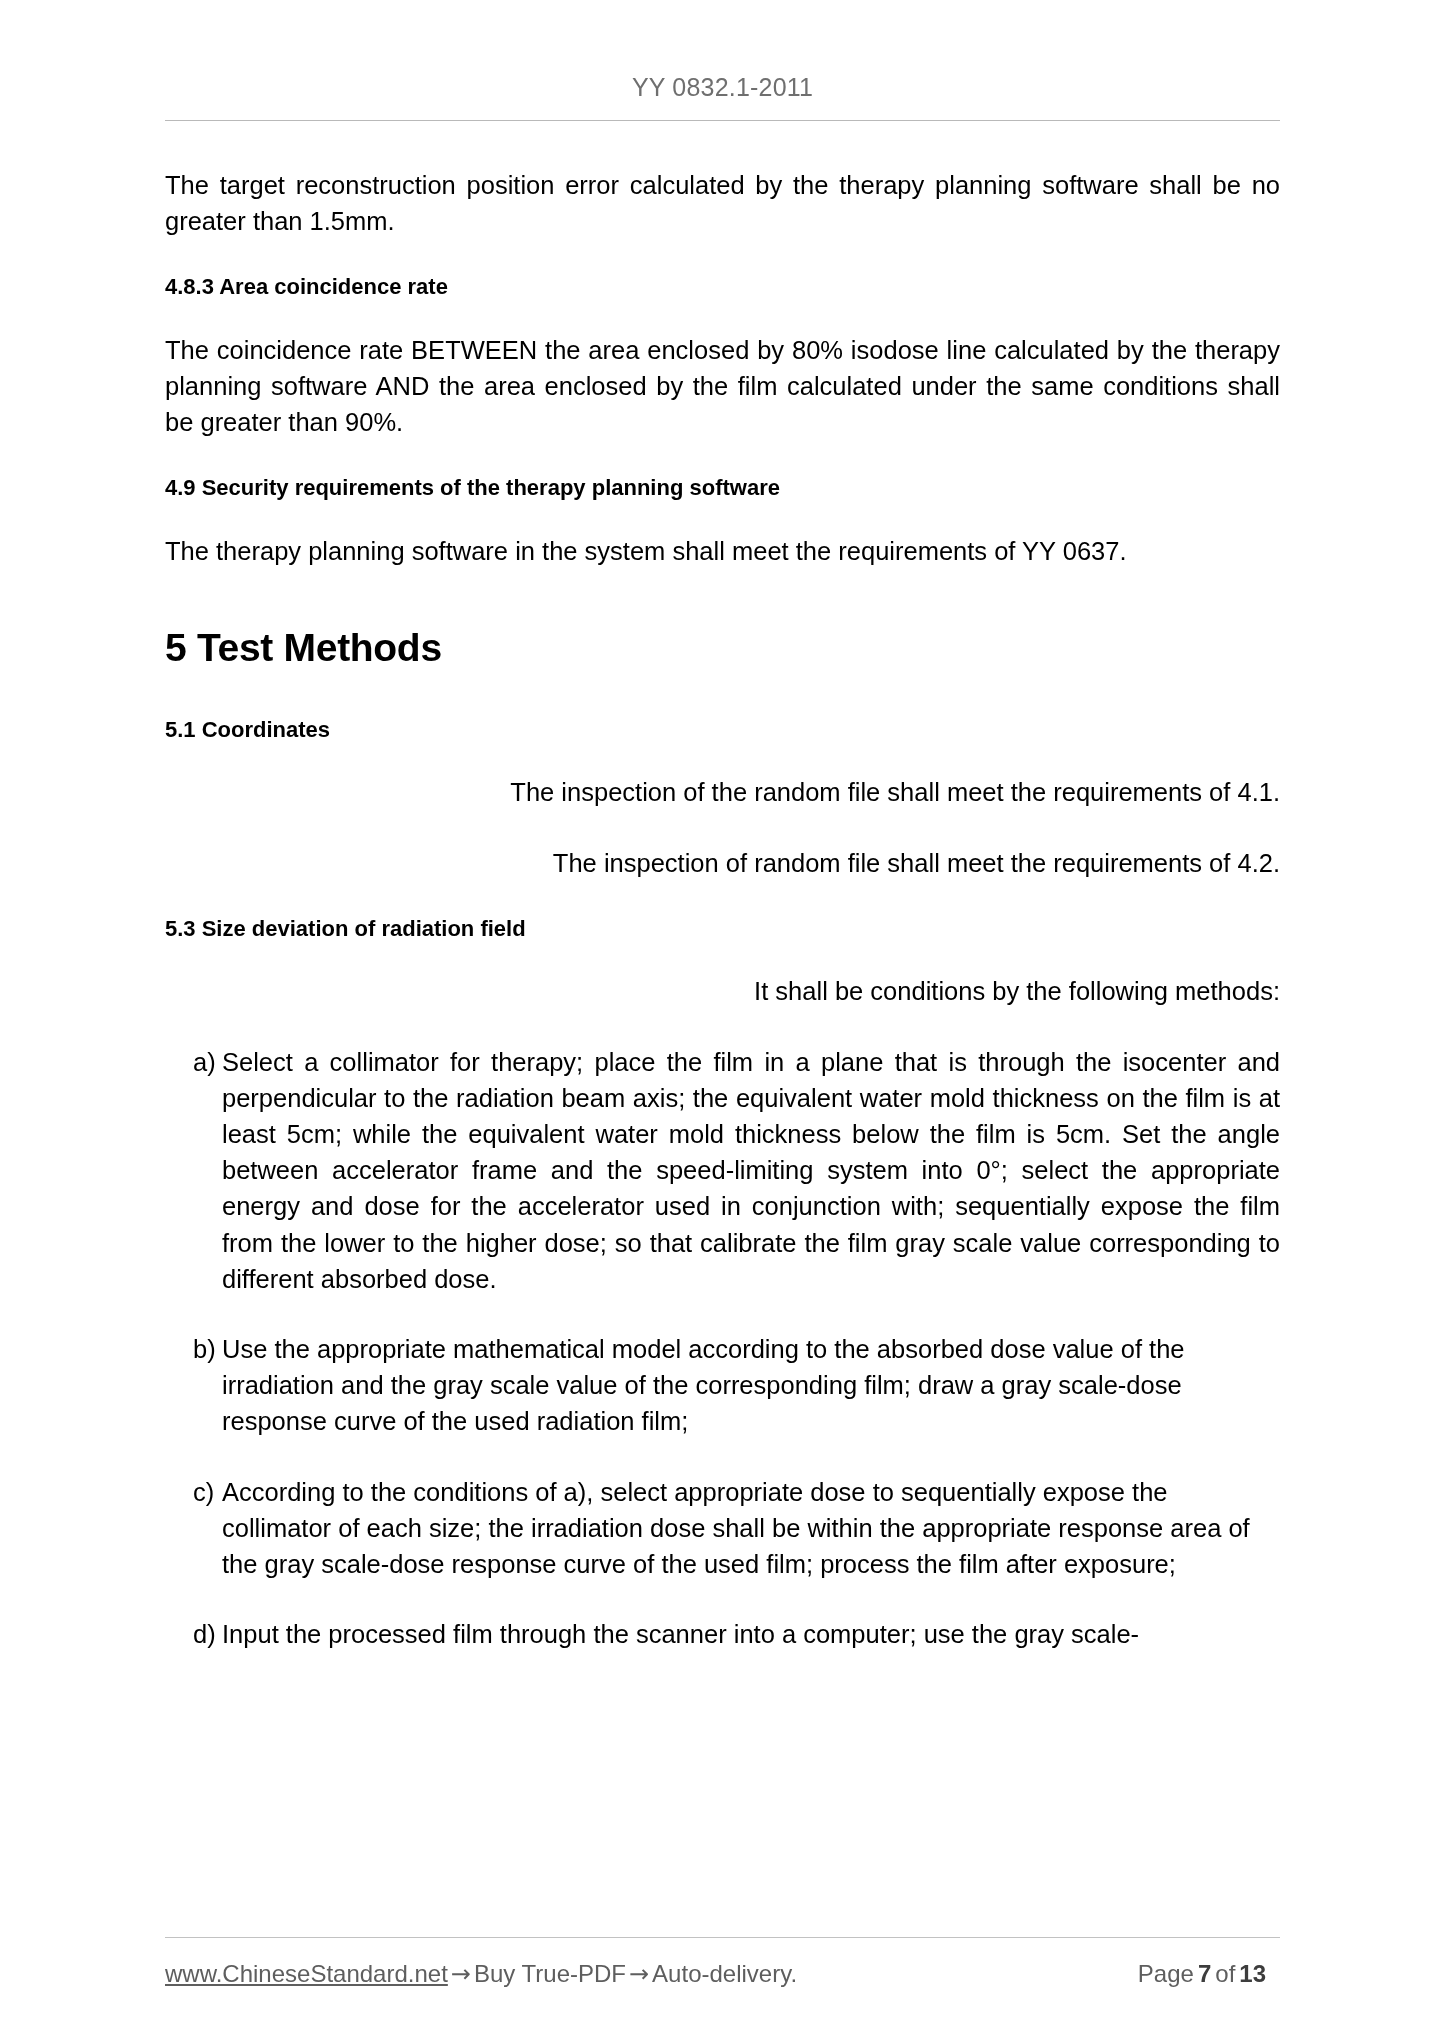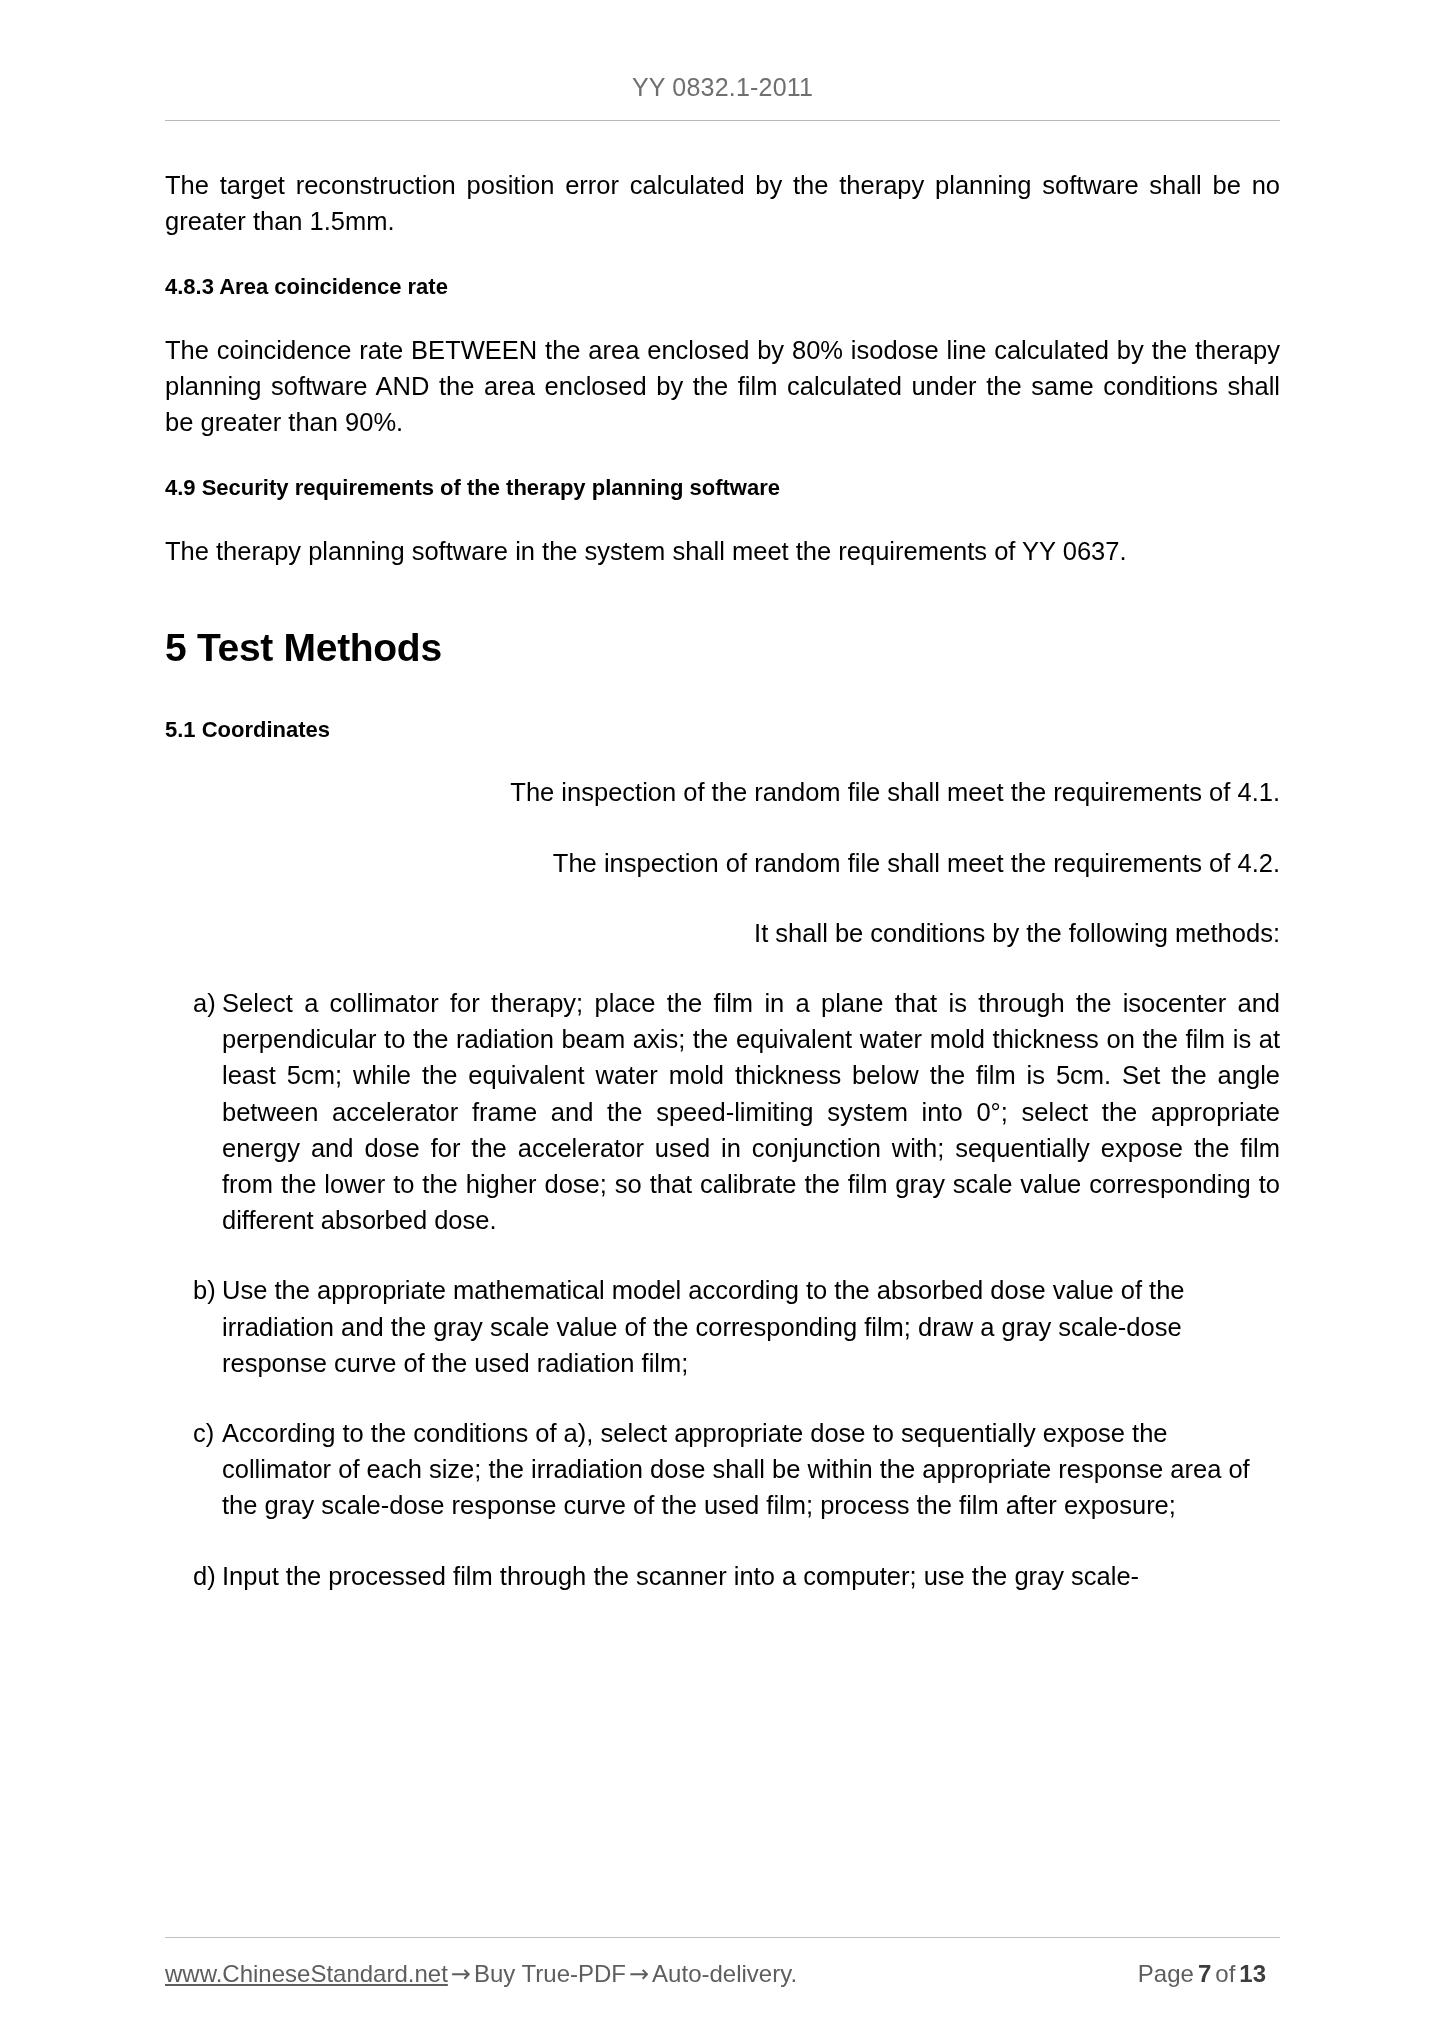--- a/index.html
+++ b/index.html
@@ -177,20 +177,21 @@
 
       <h2 class="main-head">5 Test Methods</h2>
 
       <h3 class="sub-head">5.1 Coordinates</h3>
 
       <p class="para flush">The inspection of the random file shall meet the requirements of 4.1.</p>
 
 
       <p class="para flush">The inspection of random file shall meet the requirements of 4.2.</p>
 
+      <h3 class="sub-head">5.3 Size deviation of radiation field</h3>
 
       <p class="para flush">It shall be conditions by the following methods:</p>
 
       <ol class="lettered">
         <li>
           <span class="marker">a)</span>
           <span class="item-text">Select a collimator for therapy; place the film in a plane that is through the isocenter and perpendicular to the radiation beam axis; the equivalent water mold thickness on the film is at least 5cm; while the equivalent water mold thickness below the film is 5cm. Set the angle between accelerator frame and the speed-limiting system into 0°; select the appropriate energy and dose for the accelerator used in conjunction with; sequentially expose the film from the lower to the higher dose; so that calibrate the film gray scale value corresponding to different absorbed dose.</span>
         </li>
         <li class="flush">
           <span class="marker">b)</span>

